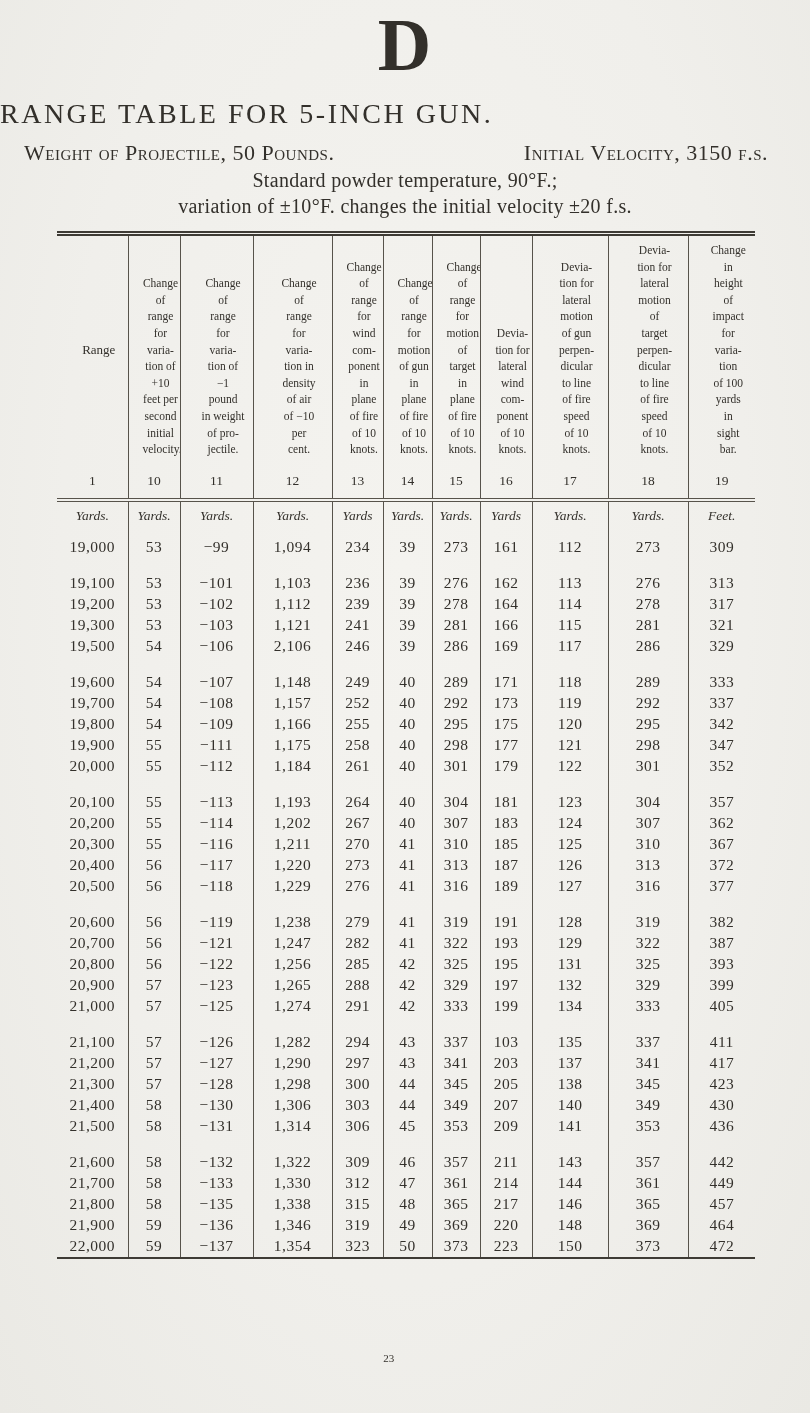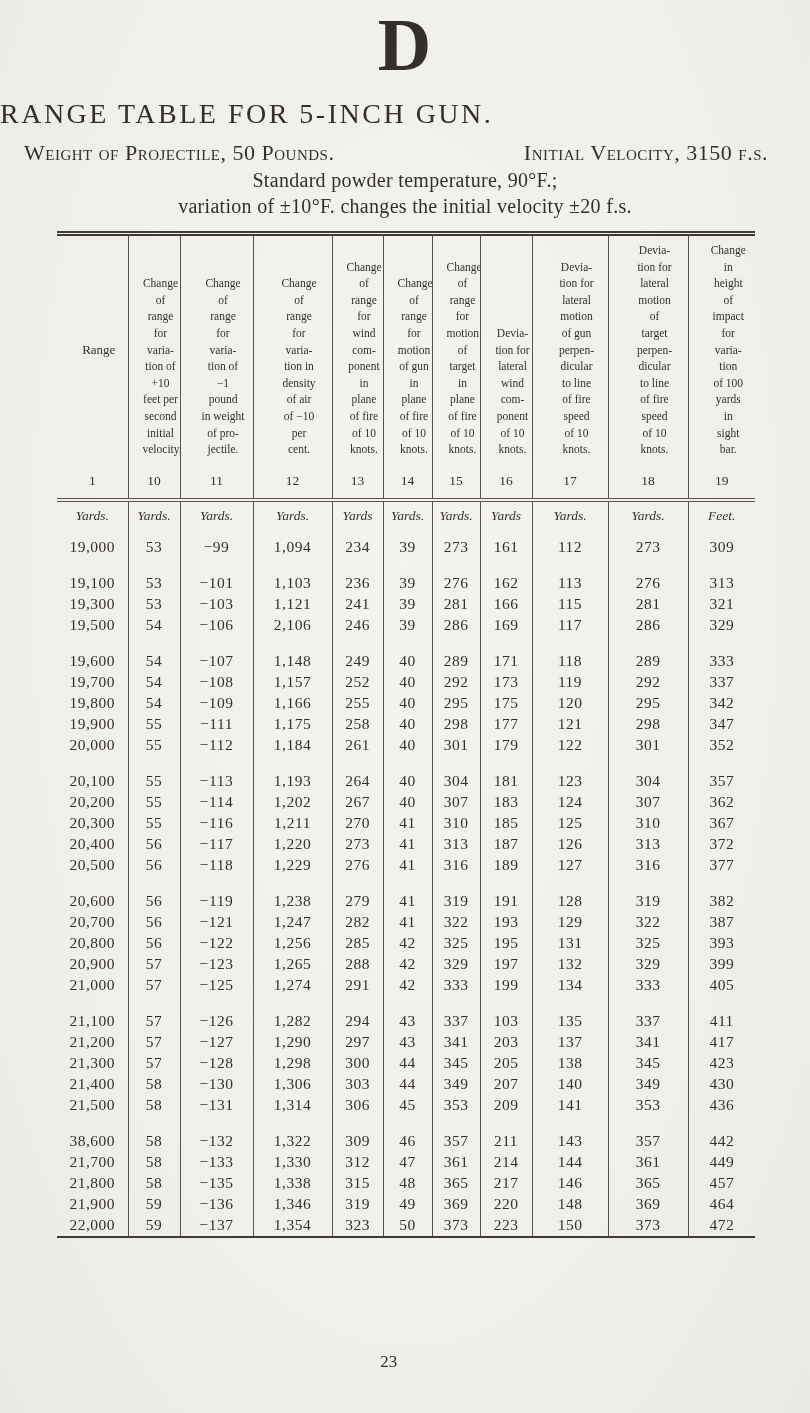--- a/index.html
+++ b/index.html
@@ -88,21 +88,21 @@
     padding:0;
   }
   .range-table tbody.grp tr.grp-first td { padding-top:15px; }
   .range-table tbody.grp.first-grp tr.grp-first td { padding-top:8px; }
 
   .page-number {
     position:absolute;
     left:0; top:1352px;
     width:96%;
     text-align:center;
-    font-size:17px;
+    font-size:11px;
   }
 </style>
 </head>
 <body>
 
 <div class="page">
   <div class="letter">D</div>
   <div class="title">RANGE TABLE FOR 5-INCH GUN.</div>
   <div class="subtitle-row">
     <span>Weight of Projectile, 50 Pounds.</span>
@@ -289,20 +289,33 @@
           <td>1,103</td>
           <td>236</td>
           <td>39</td>
           <td>276</td>
           <td>162</td>
           <td>113</td>
           <td>276</td>
           <td>313</td>
         </tr>
         <tr>
+          <td>19,200</td>
+          <td>53</td>
+          <td>−102</td>
+          <td>1,112</td>
+          <td>239</td>
+          <td>39</td>
+          <td>278</td>
+          <td>164</td>
+          <td>114</td>
+          <td>278</td>
+          <td>317</td>
+        </tr>
+        <tr>
           <td>19,300</td>
           <td>53</td>
           <td>−103</td>
           <td>1,121</td>
           <td>241</td>
           <td>39</td>
           <td>281</td>
           <td>166</td>
           <td>115</td>
           <td>281</td>
@@ -585,21 +598,21 @@
           <td>45</td>
           <td>353</td>
           <td>209</td>
           <td>141</td>
           <td>353</td>
           <td>436</td>
         </tr>
       </tbody>
       <tbody class="grp">
         <tr class="grp-first">
-          <td>38,600</td>
+          <td>21,600</td>
           <td>58</td>
           <td>−132</td>
           <td>1,322</td>
           <td>309</td>
           <td>46</td>
           <td>357</td>
           <td>211</td>
           <td>143</td>
           <td>357</td>
           <td>442</td>

